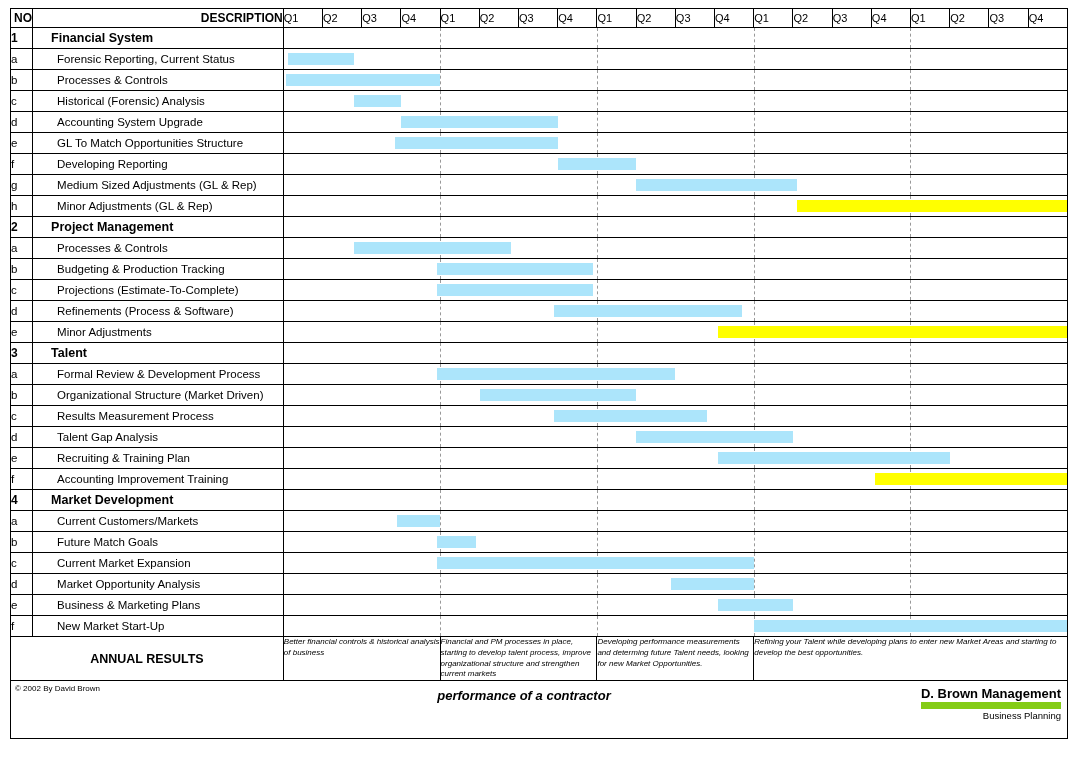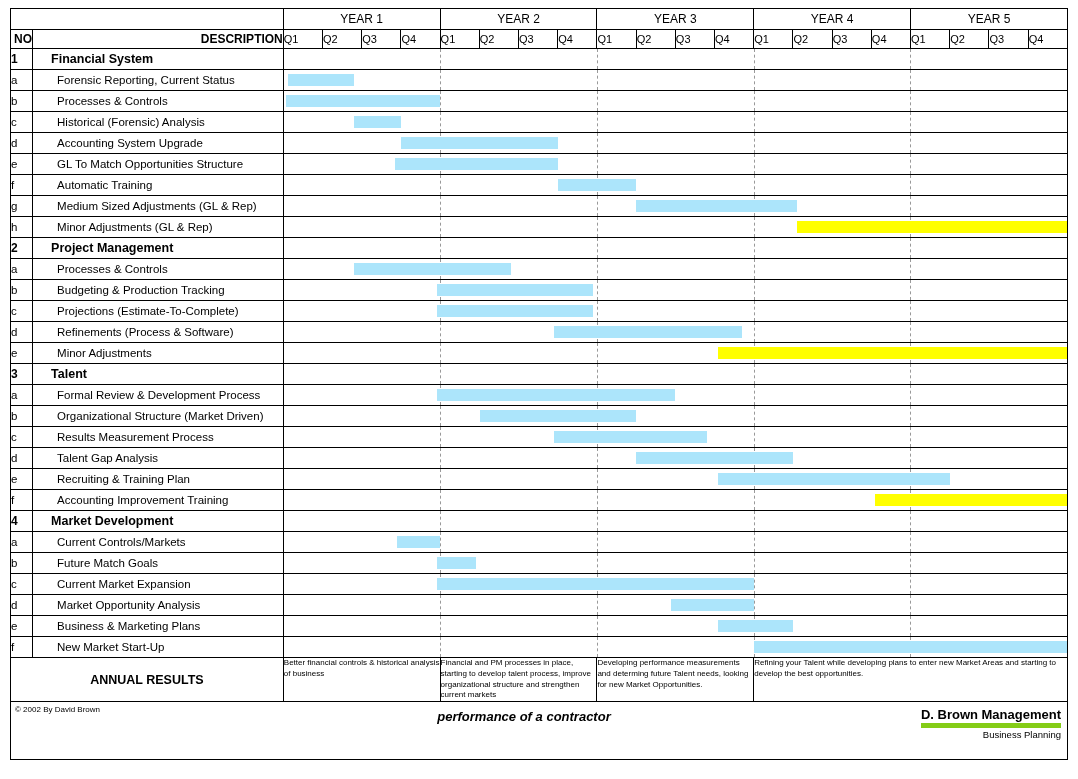--- a/index.html
+++ b/index.html
@@ -17,27 +17,27 @@
   td.no.sec{font-weight:bold;font-size:12px;}
   td.desc{height:20px;font-size:11.5px;padding-left:10px;vertical-align:middle;white-space:nowrap;}
   td.desc.sec{font-weight:bold;font-size:12.5px;padding-left:18px;}
   td.desc.sub{padding-left:24px;}
   .lane{position:relative;height:20px;}
   .bar{position:absolute;top:4px;height:12px;background:#ace5fb;}
   .bar.yellow{background:#ffff00;}
   .qdash{position:absolute;top:0;bottom:0;width:0;border-left:1px dashed #999;}
   td.barwrap{padding:0;position:relative;}
   .annual-label{font-weight:bold;font-size:12.5px;text-align:center;vertical-align:middle;}
-  .annual-text{font-size:8px;line-height:1.35;padding:4px 4px 4px 5px;vertical-align:top;}
+  .annual-text{font-size:8px;line-height:1.35;padding:4px 4px 4px 5px;vertical-align:top;font-style:italic;}
   .noteline{font-style:italic;font-size:14.5px;line-height:1.45;padding:8px 18px 8px 30px;}
   .footwrap{width:1058px;border:1px solid #000;border-top:none;position:relative;height:58px;box-sizing:border-box;}
   .copyright{position:absolute;left:4px;top:3px;font-size:8px;}
   .centerfoot{position:absolute;left:190px;right:220px;top:6px;text-align:center;font-weight:bold;font-style:italic;font-size:13px;line-height:1.45;}
   .brandbox{position:absolute;right:6px;top:3px;text-align:right;}
-  .brandname{font-weight:bold;font-size:13px;border-bottom:5px solid #84cc16;display:inline-block;padding-bottom:1px;}
+  .brandname{font-weight:bold;font-size:13px;border-bottom:7px solid #84cc16;display:inline-block;padding-bottom:1px;}
   .brandsub{font-size:9.5px;line-height:1.35;margin-top:1px;}
   .outer{border:1px solid #000;}
 </style>
 </head>
 <body>
 
 <div id="page">
   <table class="gantt outer">
     <colgroup>
       <col class="colno">
@@ -57,29 +57,20 @@
       <col class="qcell">
         <col class="qcell">
         <col class="qcell">
         <col class="qcell">
       <col class="qcell">
         <col class="qcell">
         <col class="qcell">
         <col class="qcell">
     </colgroup>
     <thead>
-      <tr>
-        <th style="border:none"></th>
-        <th style="border:none"></th>
-        <th class="yearhdr" colspan="4">YEAR 1</th>
-        <th class="yearhdr" colspan="4">YEAR 2</th>
-        <th class="yearhdr" colspan="4">YEAR 3</th>
-        <th class="yearhdr" colspan="4">YEAR 4</th>
-        <th class="yearhdr" colspan="4">YEAR 5</th>
-      </tr>
       <tr id="quarter-row">
         <th class="nohdr">NO</th>
         <th class="deschdr">DESCRIPTION</th>
       <th class="qhdr">Q1</th>
           <th class="qhdr">Q2</th>
           <th class="qhdr">Q3</th>
           <th class="qhdr">Q4</th>
           <th class="qhdr">Q1</th>
           <th class="qhdr">Q2</th>
           <th class="qhdr">Q3</th>
@@ -171,21 +162,21 @@
               <div class="qdash" style="left: 20%;"></div>
               <div class="qdash" style="left: 40%;"></div>
               <div class="qdash" style="left: 60%;"></div>
               <div class="qdash" style="left: 80%;"></div>
               <div class="bar" style="left: 14.25%; width: 20.75%; background: rgb(172, 229, 251);"></div>
             </div>
           </td>
         </tr>
         <tr>
           <td class="no">f</td>
-          <td class="desc sub">Automatic Training</td>
+          <td class="desc sub">Developing Reporting</td>
           <td colspan="20" class="barwrap">
             <div class="lane">
               <div class="qdash" style="left: 20%;"></div>
               <div class="qdash" style="left: 40%;"></div>
               <div class="qdash" style="left: 60%;"></div>
               <div class="qdash" style="left: 80%;"></div>
               <div class="bar" style="left: 35%; width: 10%; background: rgb(172, 229, 251);"></div>
             </div>
           </td>
         </tr>
@@ -389,21 +380,21 @@
             <div class="lane">
               <div class="qdash" style="left: 20%;"></div>
               <div class="qdash" style="left: 40%;"></div>
               <div class="qdash" style="left: 60%;"></div>
               <div class="qdash" style="left: 80%;"></div>
             </div>
           </td>
         </tr>
         <tr>
           <td class="no">a</td>
-          <td class="desc sub">Current Controls/Markets</td>
+          <td class="desc sub">Current Customers/Markets</td>
           <td colspan="20" class="barwrap">
             <div class="lane">
               <div class="qdash" style="left: 20%;"></div>
               <div class="qdash" style="left: 40%;"></div>
               <div class="qdash" style="left: 60%;"></div>
               <div class="qdash" style="left: 80%;"></div>
               <div class="bar" style="left: 14.5%; width: 5.5%; background: rgb(172, 229, 251);"></div>
             </div>
           </td>
         </tr>

